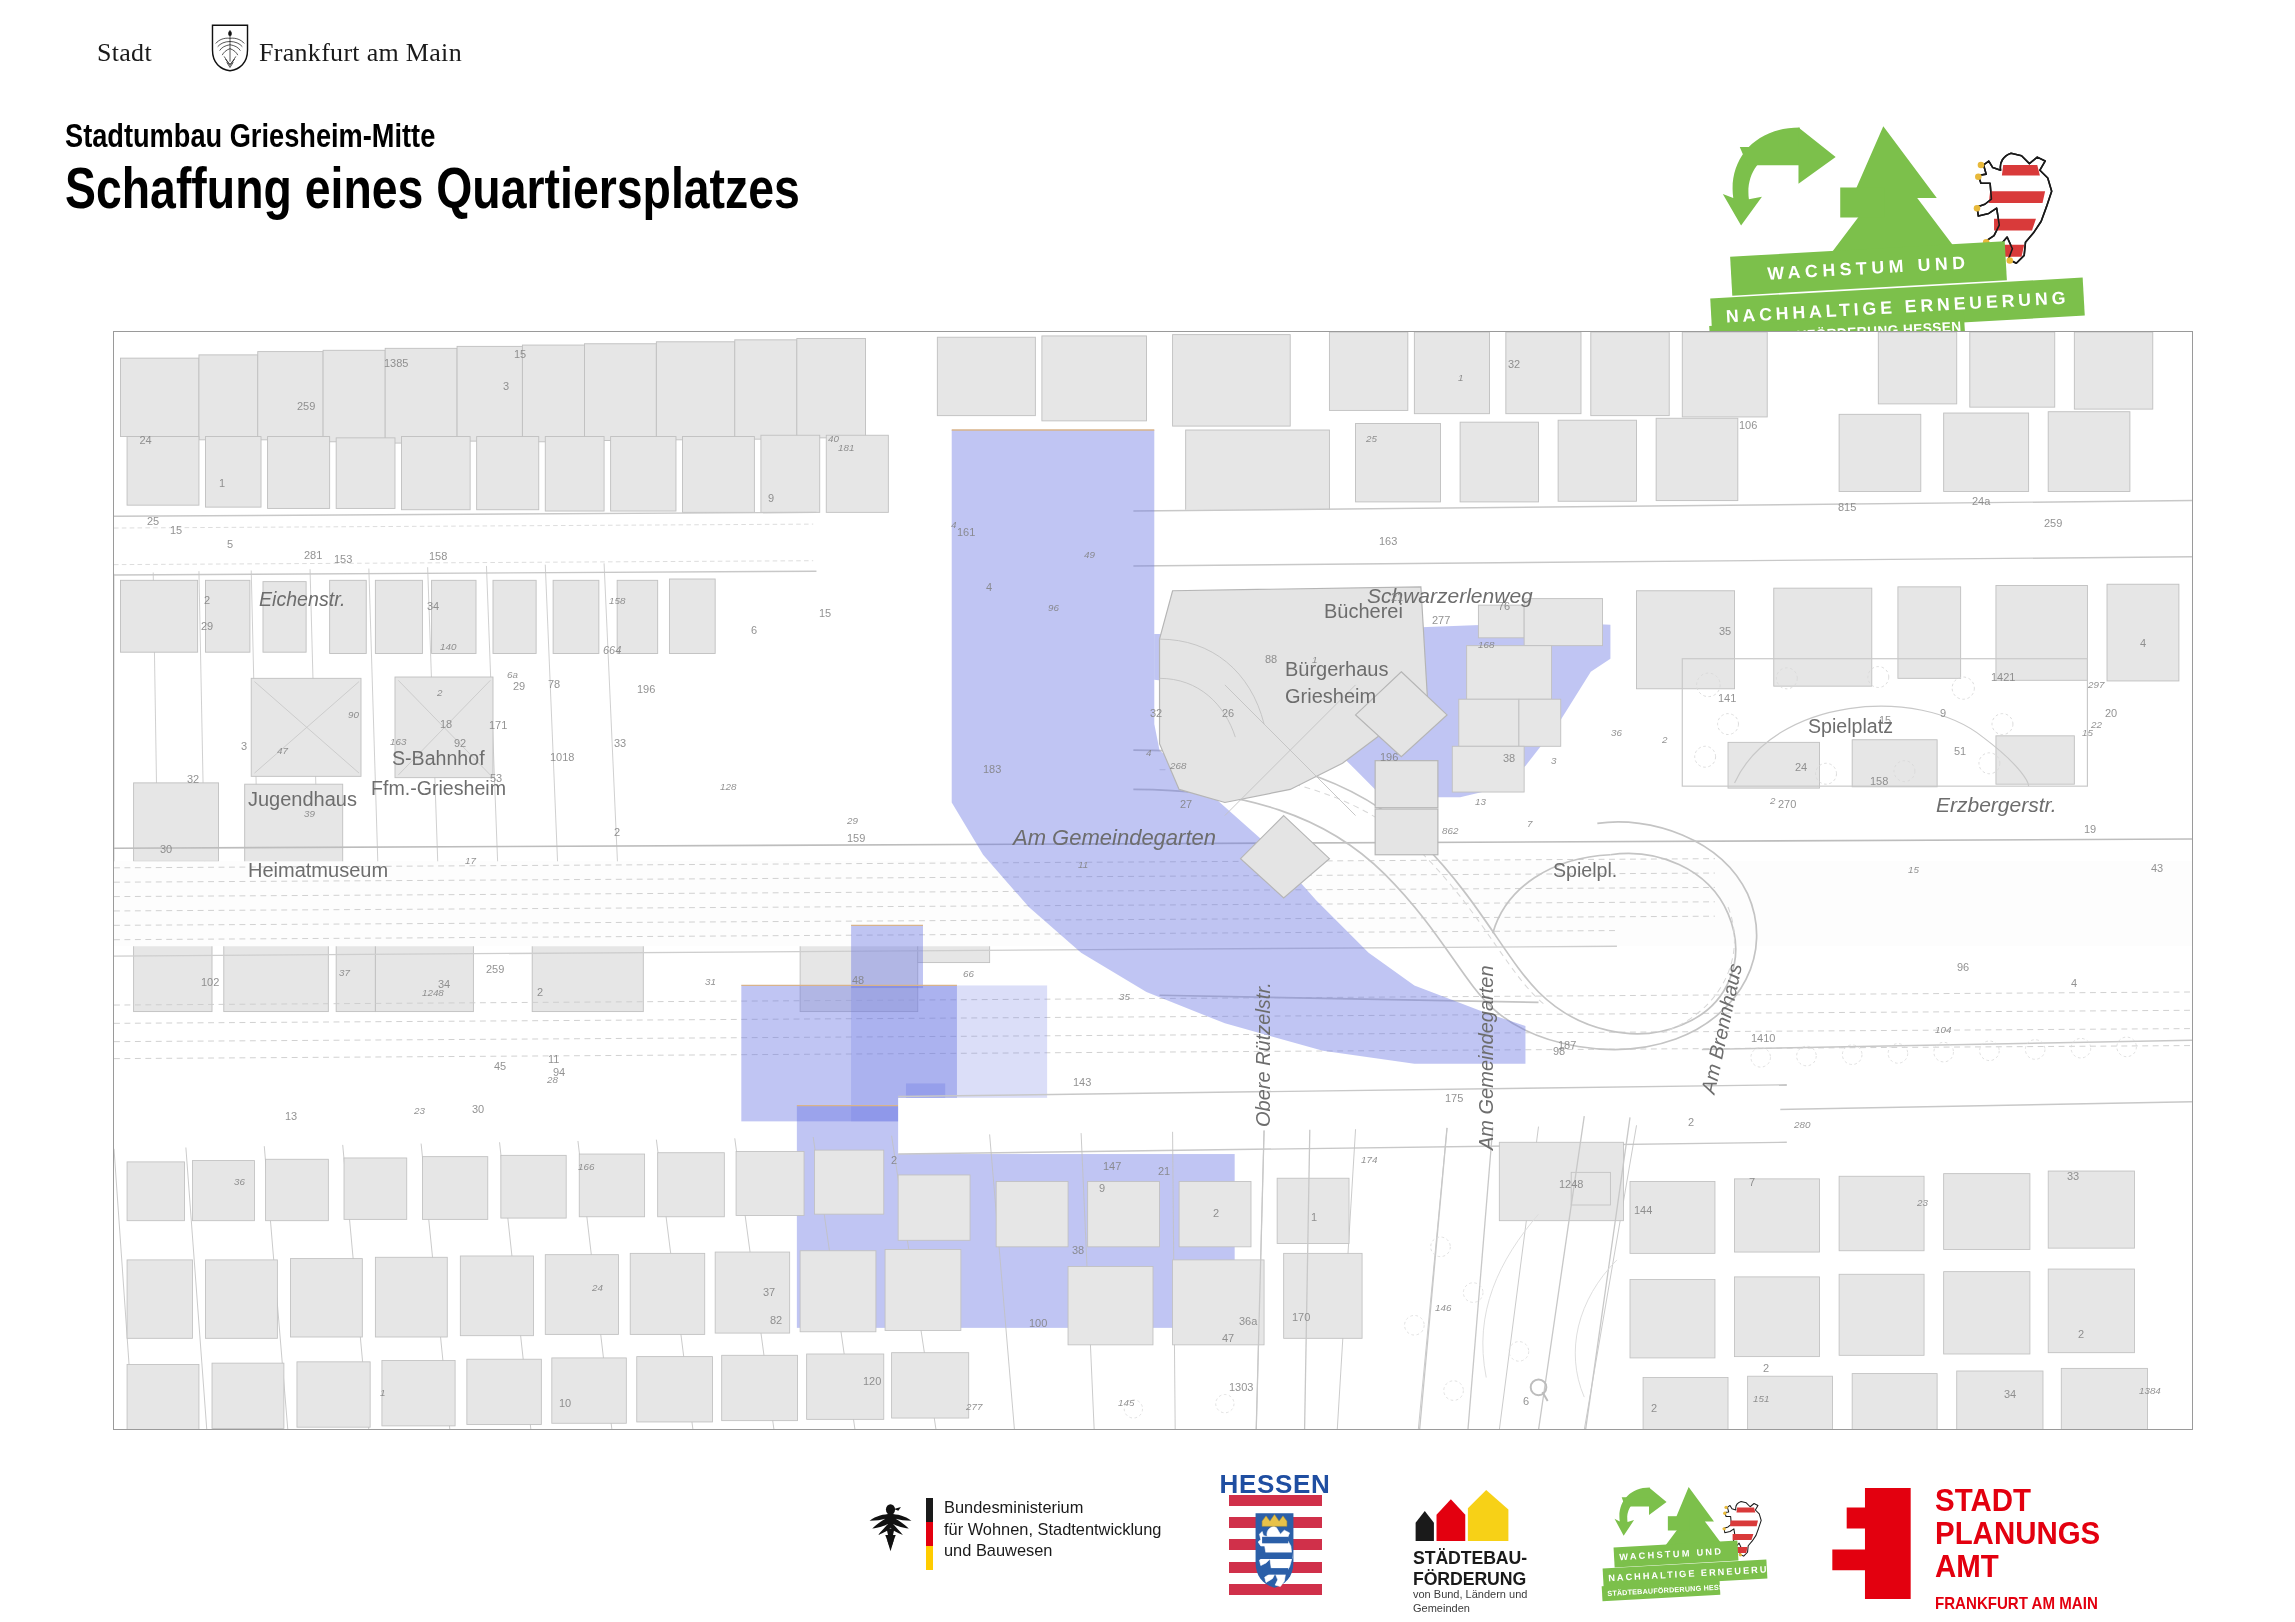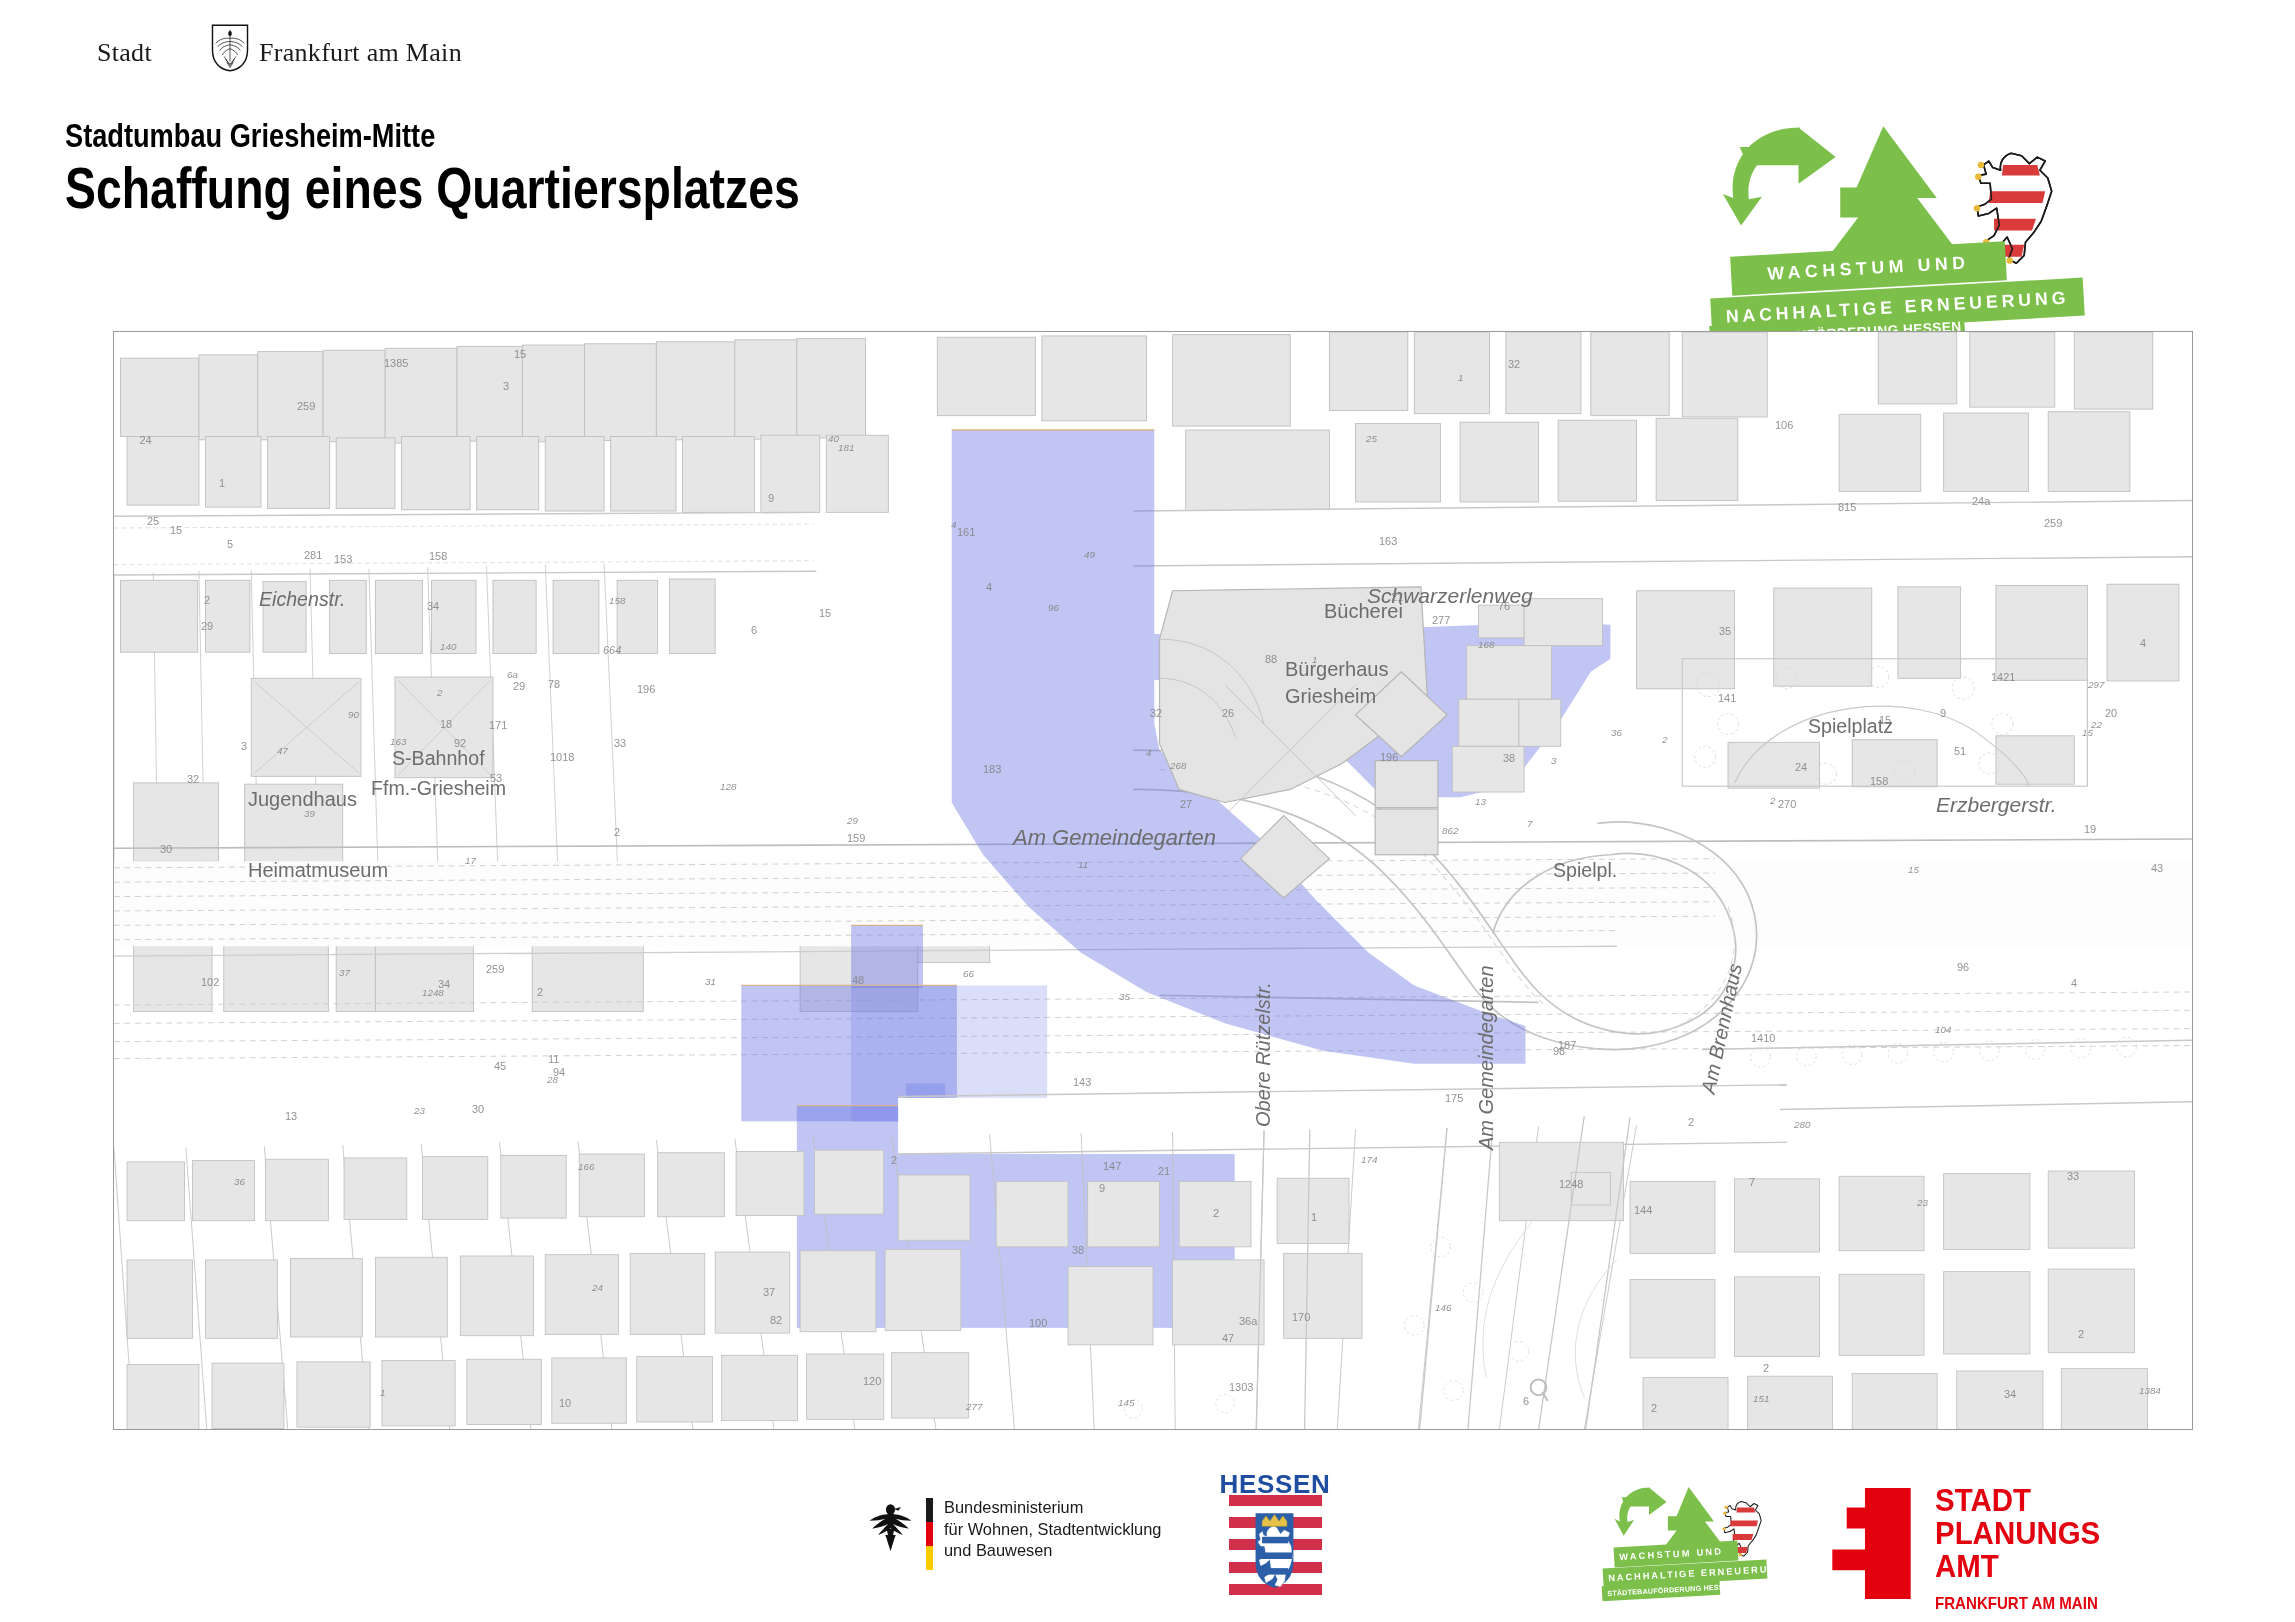--- a/index.html
+++ b/index.html
@@ -590,21 +590,21 @@
       <div class="pnum it" style="position: absolute; left: 1821px; top: 692px; opacity: 0.85;">104</div>
       <div class="pnum" style="position: absolute; left: 1439px; top: 713px; opacity: 0.85;">98</div>
       <div class="pnum" style="position: absolute; left: 915px; top: 985px; opacity: 0.85;">100</div>
       <div class="pnum it" style="position: absolute; left: 934px; top: 270px; opacity: 0.85;">96</div>
       <div class="pnum" style="position: absolute; left: 439px; top: 734px; opacity: 0.85;">94</div>
       <div class="pnum" style="position: absolute; left: 340px; top: 405px; opacity: 0.85;">92</div>
       <div class="pnum it" style="position: absolute; left: 234px; top: 377px; opacity: 0.85;">90</div>
       <div class="pnum" style="position: absolute; left: 1151px; top: 321px; opacity: 0.85;">88</div>
       <div class="pnum" style="position: absolute; left: 656px; top: 982px; opacity: 0.85;">82</div>
       <div class="pnum it" style="position: absolute; left: 849px; top: 636px; opacity: 0.85;">66</div>
-      <div class="pnum" style="position: absolute; left: 1625px; top: 87px; opacity: 0.85; margin-left: 36px;">106</div>
+      <div class="pnum" style="position: absolute; left: 1625px; top: 87px; opacity: 0.85;">106</div>
       <div class="pnum" style="position: absolute; left: 380px; top: 728px; opacity: 0.85;">45</div>
       <div class="pnum it" style="position: absolute; left: 190px; top: 476px; opacity: 0.85;">39</div>
       <div class="pnum" style="position: absolute; left: 1108px; top: 1000px; opacity: 0.85;">47</div>
       <div class="pnum" style="position: absolute; left: 2037px; top: 530px; opacity: 0.85;">43</div>
       <div class="pnum it" style="position: absolute; left: 970px; top: 217px; opacity: 0.85;">49</div>
       <div class="pnum" style="position: absolute; left: 1840px; top: 413px; opacity: 0.85;">51</div>
       <div class="pnum" style="position: absolute; left: 376px; top: 440px; opacity: 0.85;">53</div>
       <div class="pnum it" style="position: absolute; left: 323px; top: 355px; opacity: 0.85;">2</div>
       <div class="pnum" style="position: absolute; left: 87px; top: 288px; opacity: 0.85;">29</div>
       <div class="pnum" style="position: absolute; left: 220px; top: 221px; opacity: 0.85;">153</div>
@@ -747,20 +747,37 @@
             <rect x="12" y="86" width="40" height="10"></rect>
           </g>
           <g fill="#e7c24a" stroke="#b8952f" stroke-width="0.8">
             <path d="M12 14 L18 6 L24 14 L31 4 L38 14 L44 6 L50 14 L50 22 L12 22 Z"></path>
           </g>
         </svg>
       </span>
     </div>
   </div>
 
+  <div class="f-logo" id="staedtebau">
+    <span class="houses">
+      <svg viewBox="0 0 150 78" width="98" height="51">
+        <path d="M4 78 L4 50 L18 32 L32 50 L32 78 Z" fill="#1a1a1a"></path>
+        <path d="M36 78 L36 38 L58 14 L80 38 L80 78 Z" fill="#e3000f"></path>
+        <path d="M84 78 L84 28 L112 0 L146 30 L146 78 Z" fill="#f7d117"></path>
+      </svg>
+    </span>
+    <span class="t1">
+      <span>STÄDTEBAU-</span><br>
+      <span>FÖRDERUNG</span>
+    </span>
+    <span class="t2">
+      <span>von Bund, Ländern und</span><br>
+      <span>Gemeinden</span>
+    </span>
+  </div>
 
   <div class="f-logo" id="wachstum-small">
     <span class="ws-art">
       <svg viewBox="0 0 190 100" width="124" height="65">
         <path d="M56 4 C24 4 6 28 10 56 L2 52 L16 78 L32 54 L22 57 C19 36 32 19 56 20 Z" fill="#7cc04b"></path>
         <path d="M13 19 L55 19 L55 4 L82 26 L55 46 L55 33 L18 33 Z" fill="#7cc04b"></path>
         <path d="M116 3 L155 56 L141 56 L171 96 L78 96 L108 56 L94 56 Z" fill="#7cc04b"></path>
         <path d="M84 48 L118 48 L118 70 L84 70 Z" fill="#7cc04b"></path>
       </svg>
     </span>

